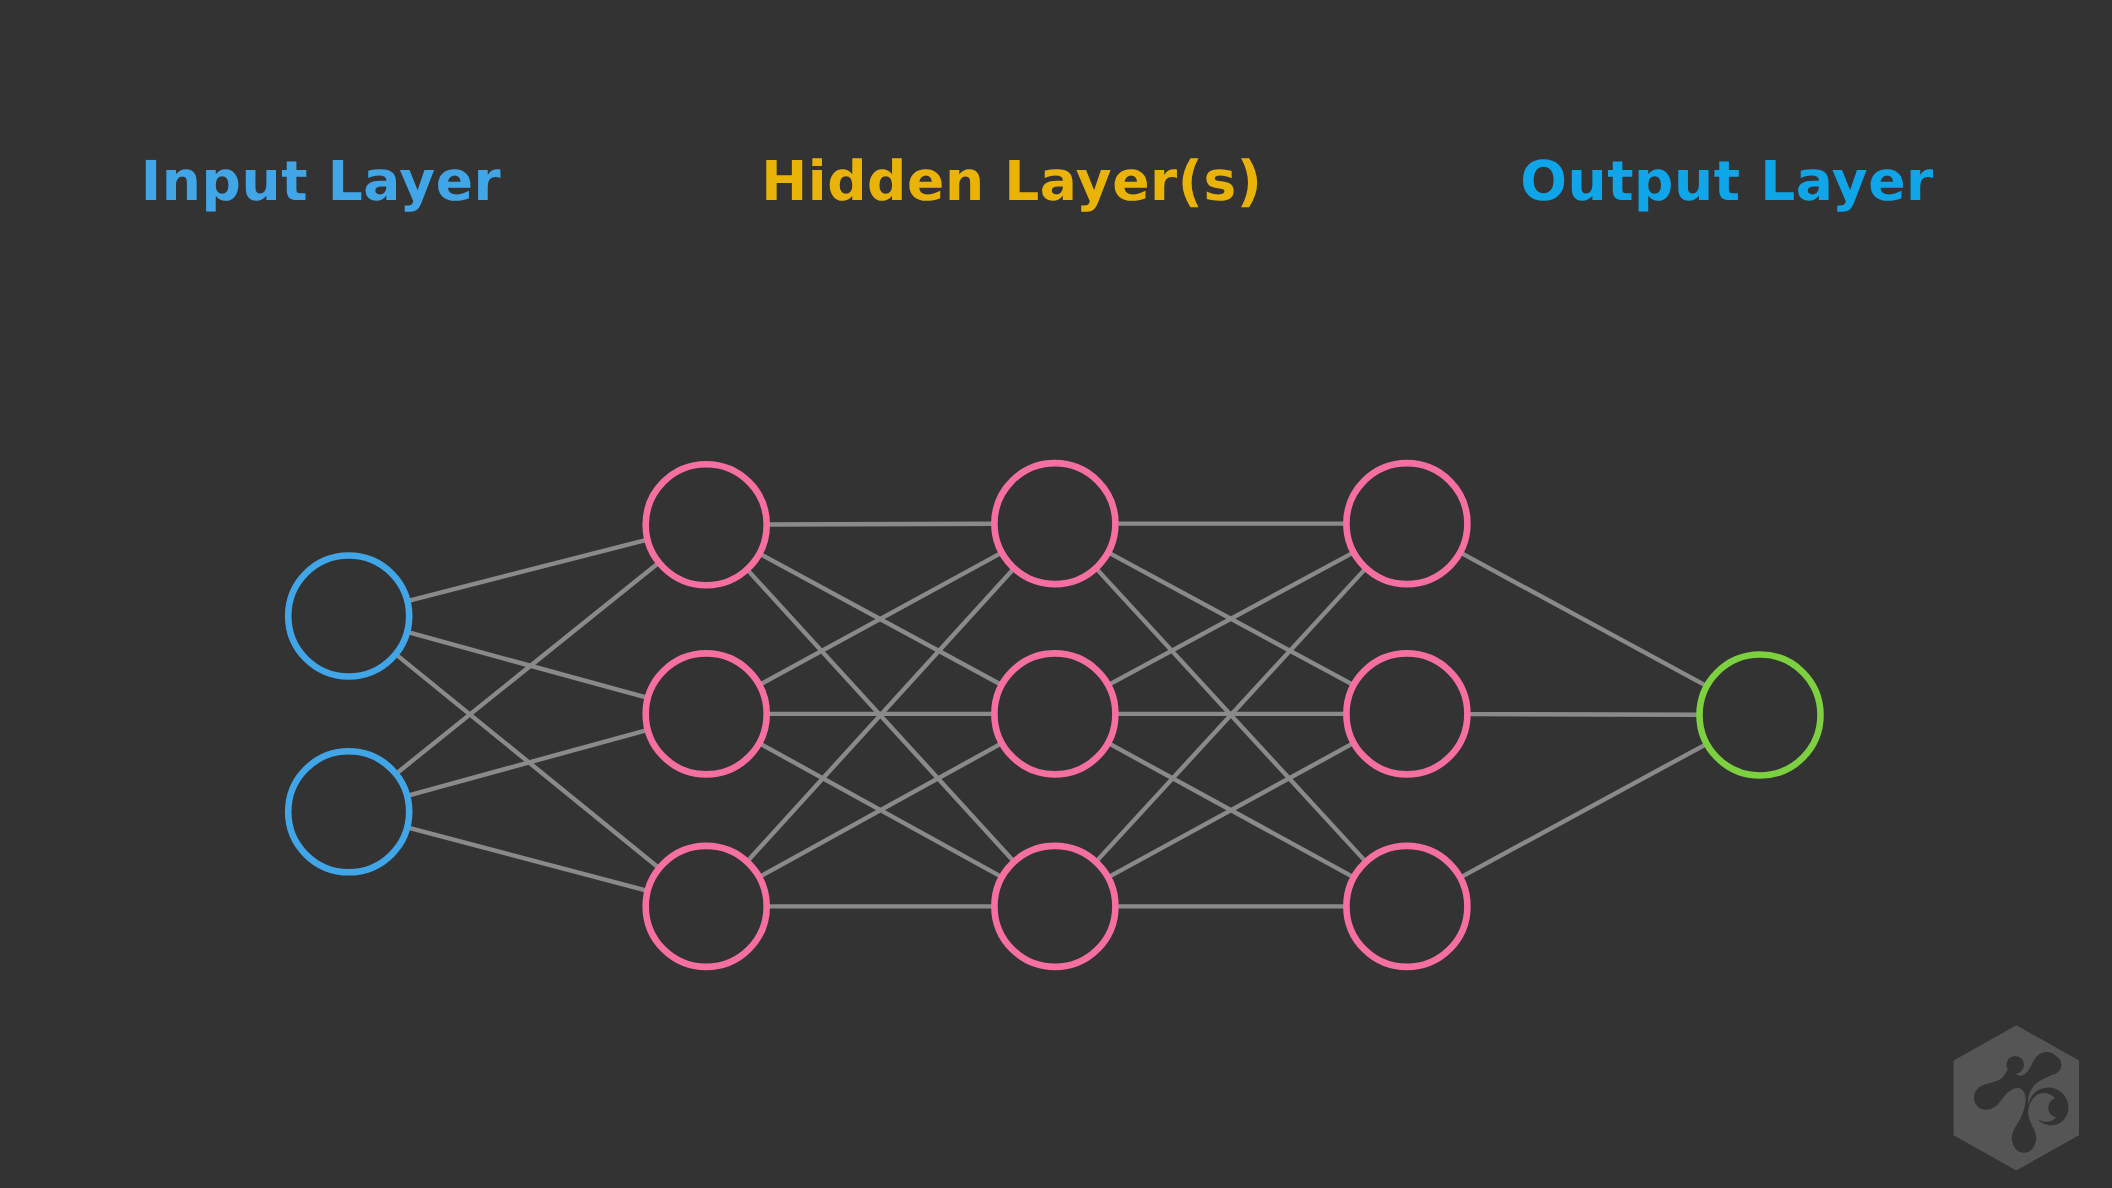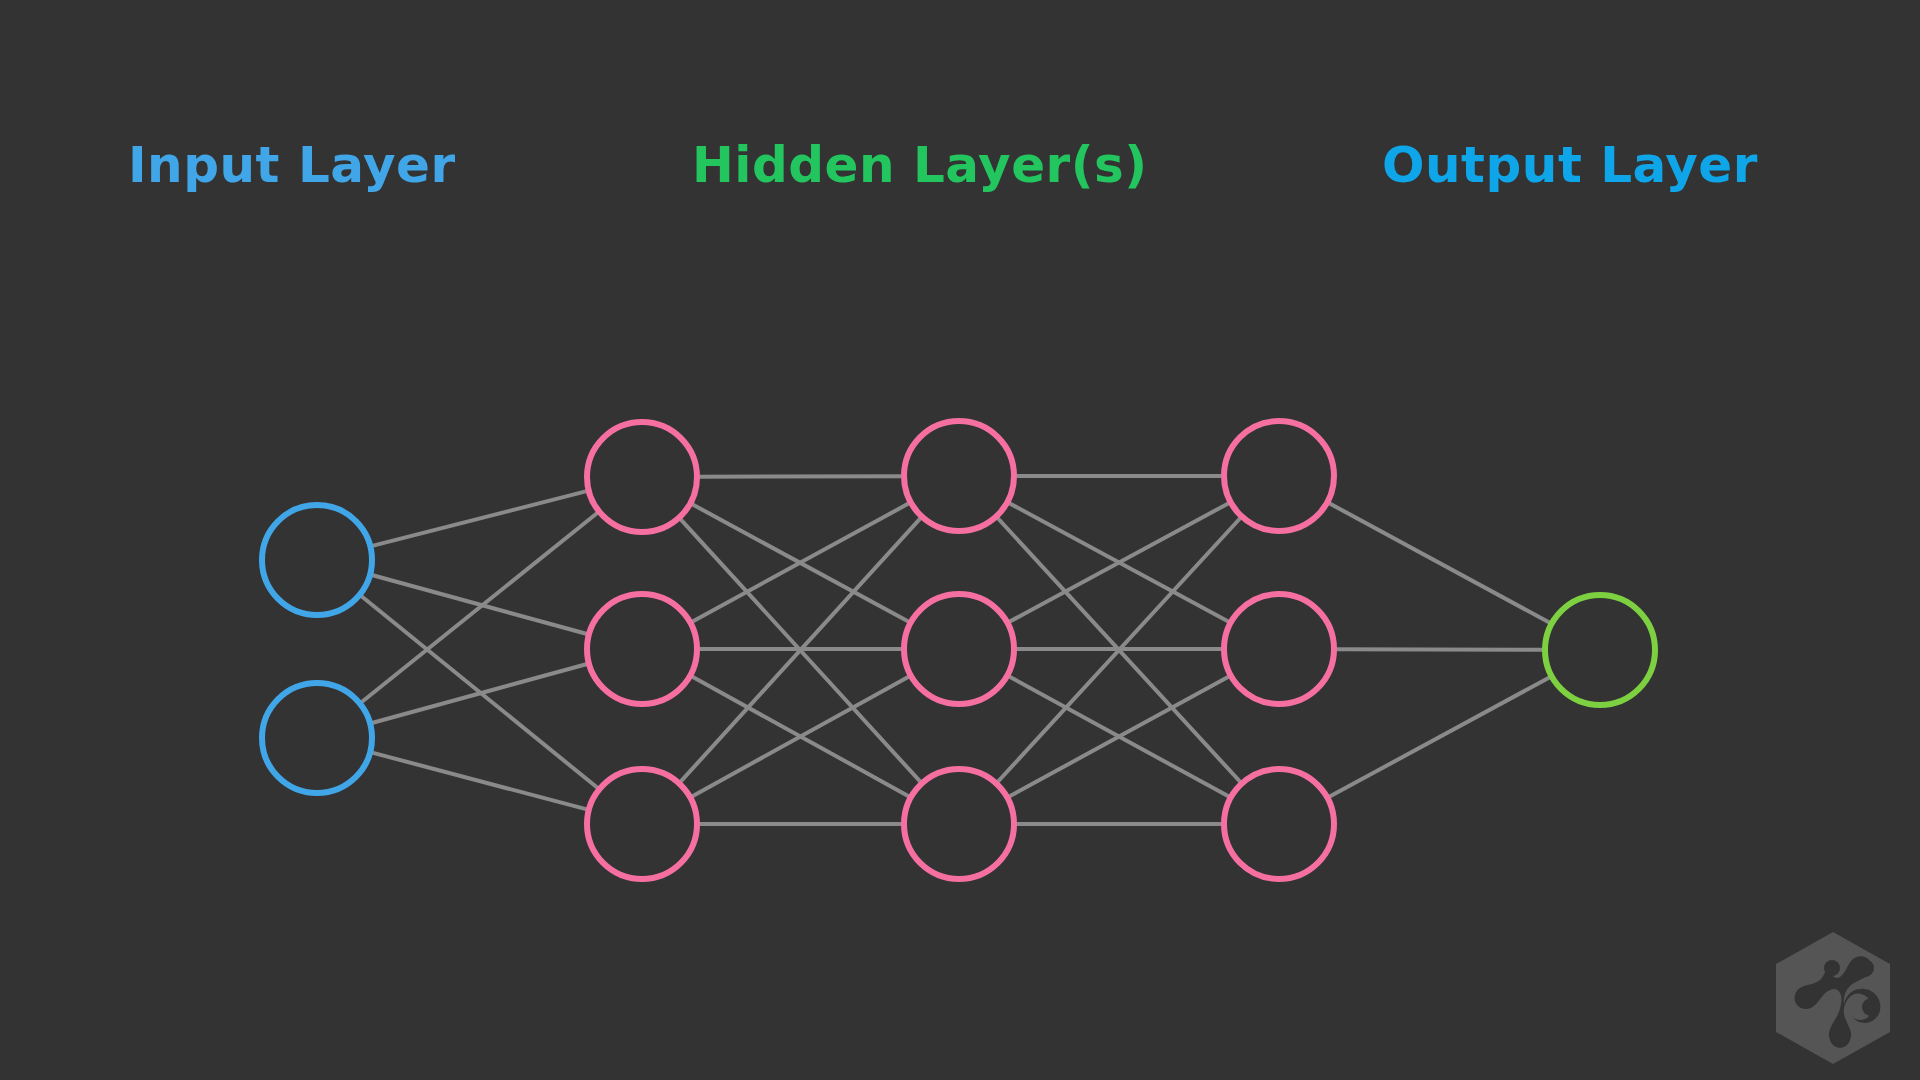--- a/index.html
+++ b/index.html
@@ -94,21 +94,21 @@
         <circle cx="959" cy="824" r="55" fill="none" stroke="#F56FA1" stroke-width="6"></circle>
         <circle cx="1279" cy="476" r="55" fill="none" stroke="#F56FA1" stroke-width="6"></circle>
         <circle cx="1279" cy="649" r="55" fill="none" stroke="#F56FA1" stroke-width="6"></circle>
         <circle cx="1279" cy="824" r="55" fill="none" stroke="#F56FA1" stroke-width="6"></circle>
         <circle cx="1600" cy="650" r="55" fill="none" stroke="#7DD03F" stroke-width="6"></circle>
       </g>
   </svg>
 
   <div class="layer-label" id="label-input" style="color: rgb(65, 166, 232);">Input Layer</div>
 
-  <div class="layer-label" id="label-hidden" style="color: #22c55e;">Hidden Layer(s)</div>
+  <div class="layer-label" id="label-hidden" style="color: #eab308;">Hidden Layer(s)</div>
 
   <div class="layer-label" id="label-output" style="color: #0ea5e9;">Output Layer</div>
 
   <svg class="watermark" viewBox="0 0 130 140">
     <path id="wm-hex" d="M65 4 L122 36 L122 104 L65 136 L8 104 L8 36 Z" fill="#555555"></path>
     <g id="wm-glyph" fill="#333333">
       <path d="M62 34 C58 42 56 48 52 52 C46 57 38 56 32 60
                C26 64 25 72 29 77 C33 82 41 82 46 78
                C52 73 55 65 62 62 C66 60 70 61 72 65
                C75 71 73 79 70 86 C67 93 62 98 61 105

